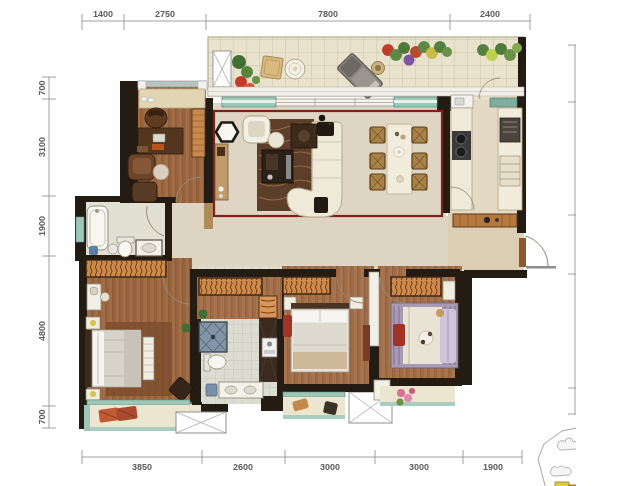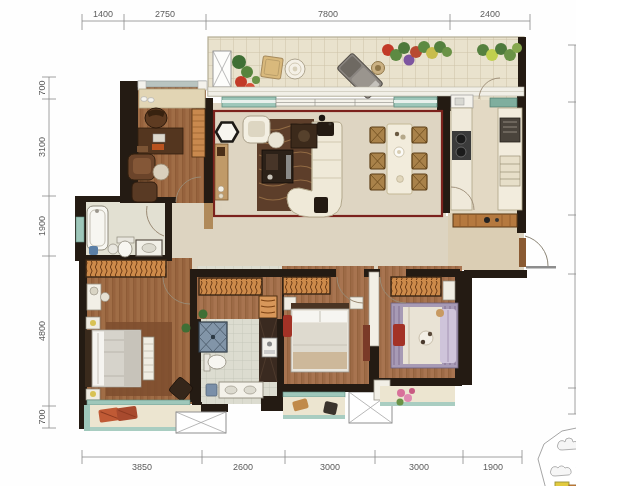--- a/index.html
+++ b/index.html
@@ -1,16 +1,16 @@
 <!DOCTYPE html>
 <html><head>
 <meta charset="utf-8">
 <style>
 html,body{margin:0;padding:0;background:#ffffff;}
-#page{width:576px;height:486px;position:relative;overflow:hidden;background:#a3a3a3;}
+#page{width:576px;height:486px;position:relative;overflow:hidden;background:#a3a3a3;font-weight:bold;}
 text{font-family:"Liberation Sans",sans-serif;fill:#5d5d5d;}
 </style>
 </head>
 <body>
 <div id="page">
 <svg width="640" height="486" viewBox="0 0 640 486">
 <defs>
 <pattern id="wood" width="7" height="40" patternUnits="userSpaceOnUse">
   <rect width="7" height="40" fill="#a06d46"></rect>
   <rect width="3.5" height="40" fill="#96623d"></rect>

